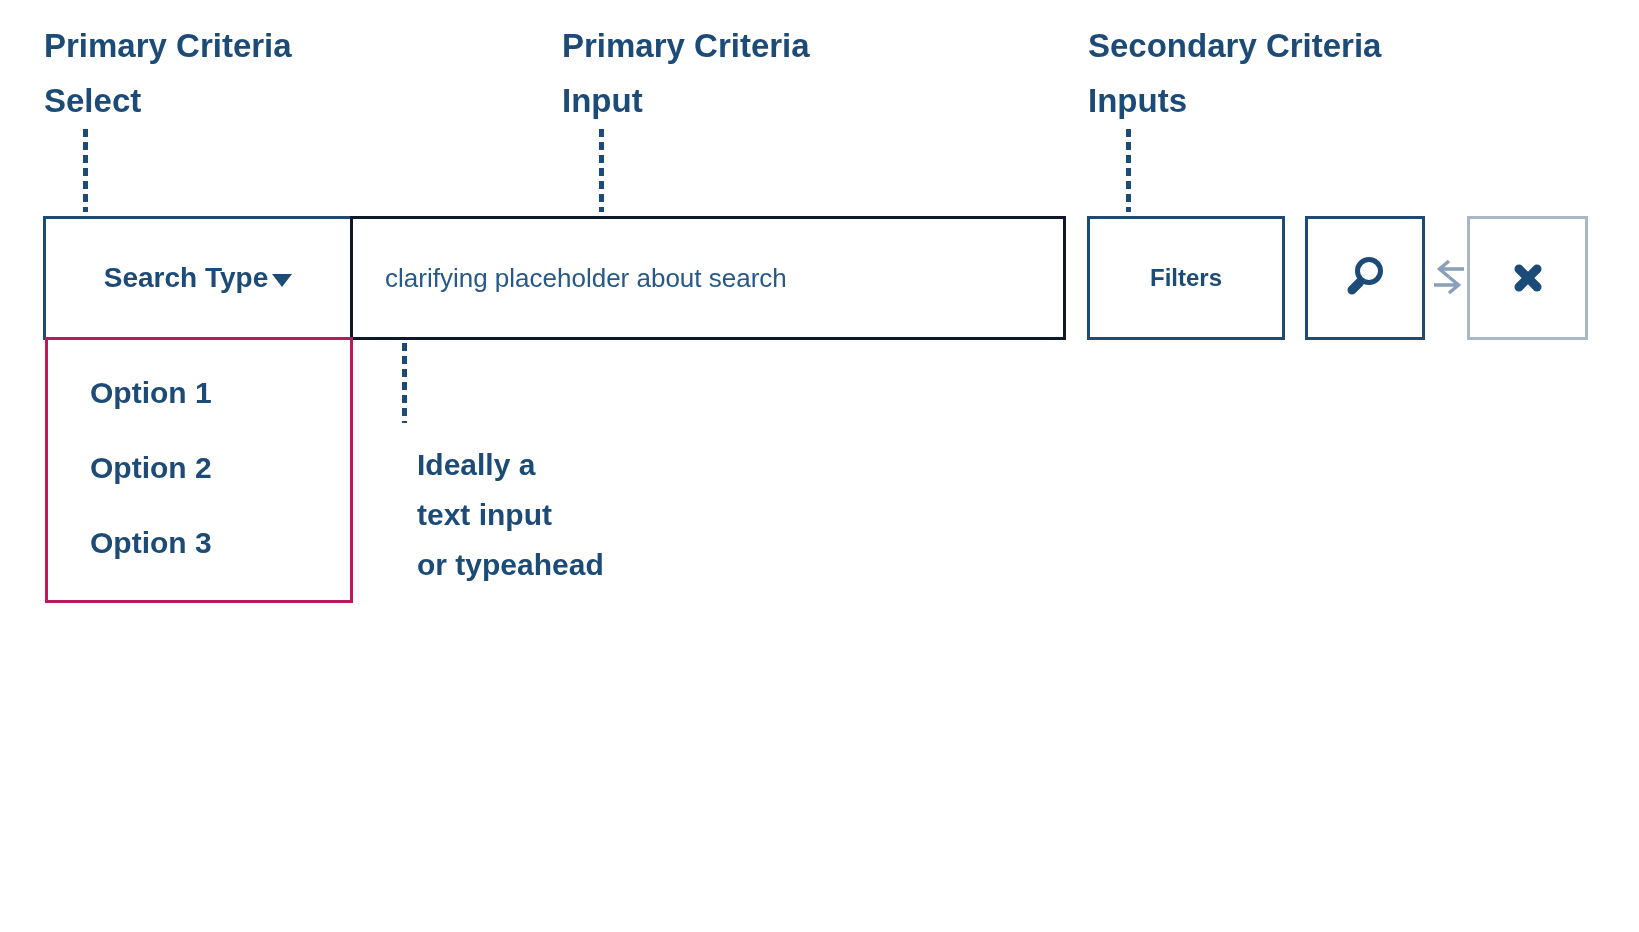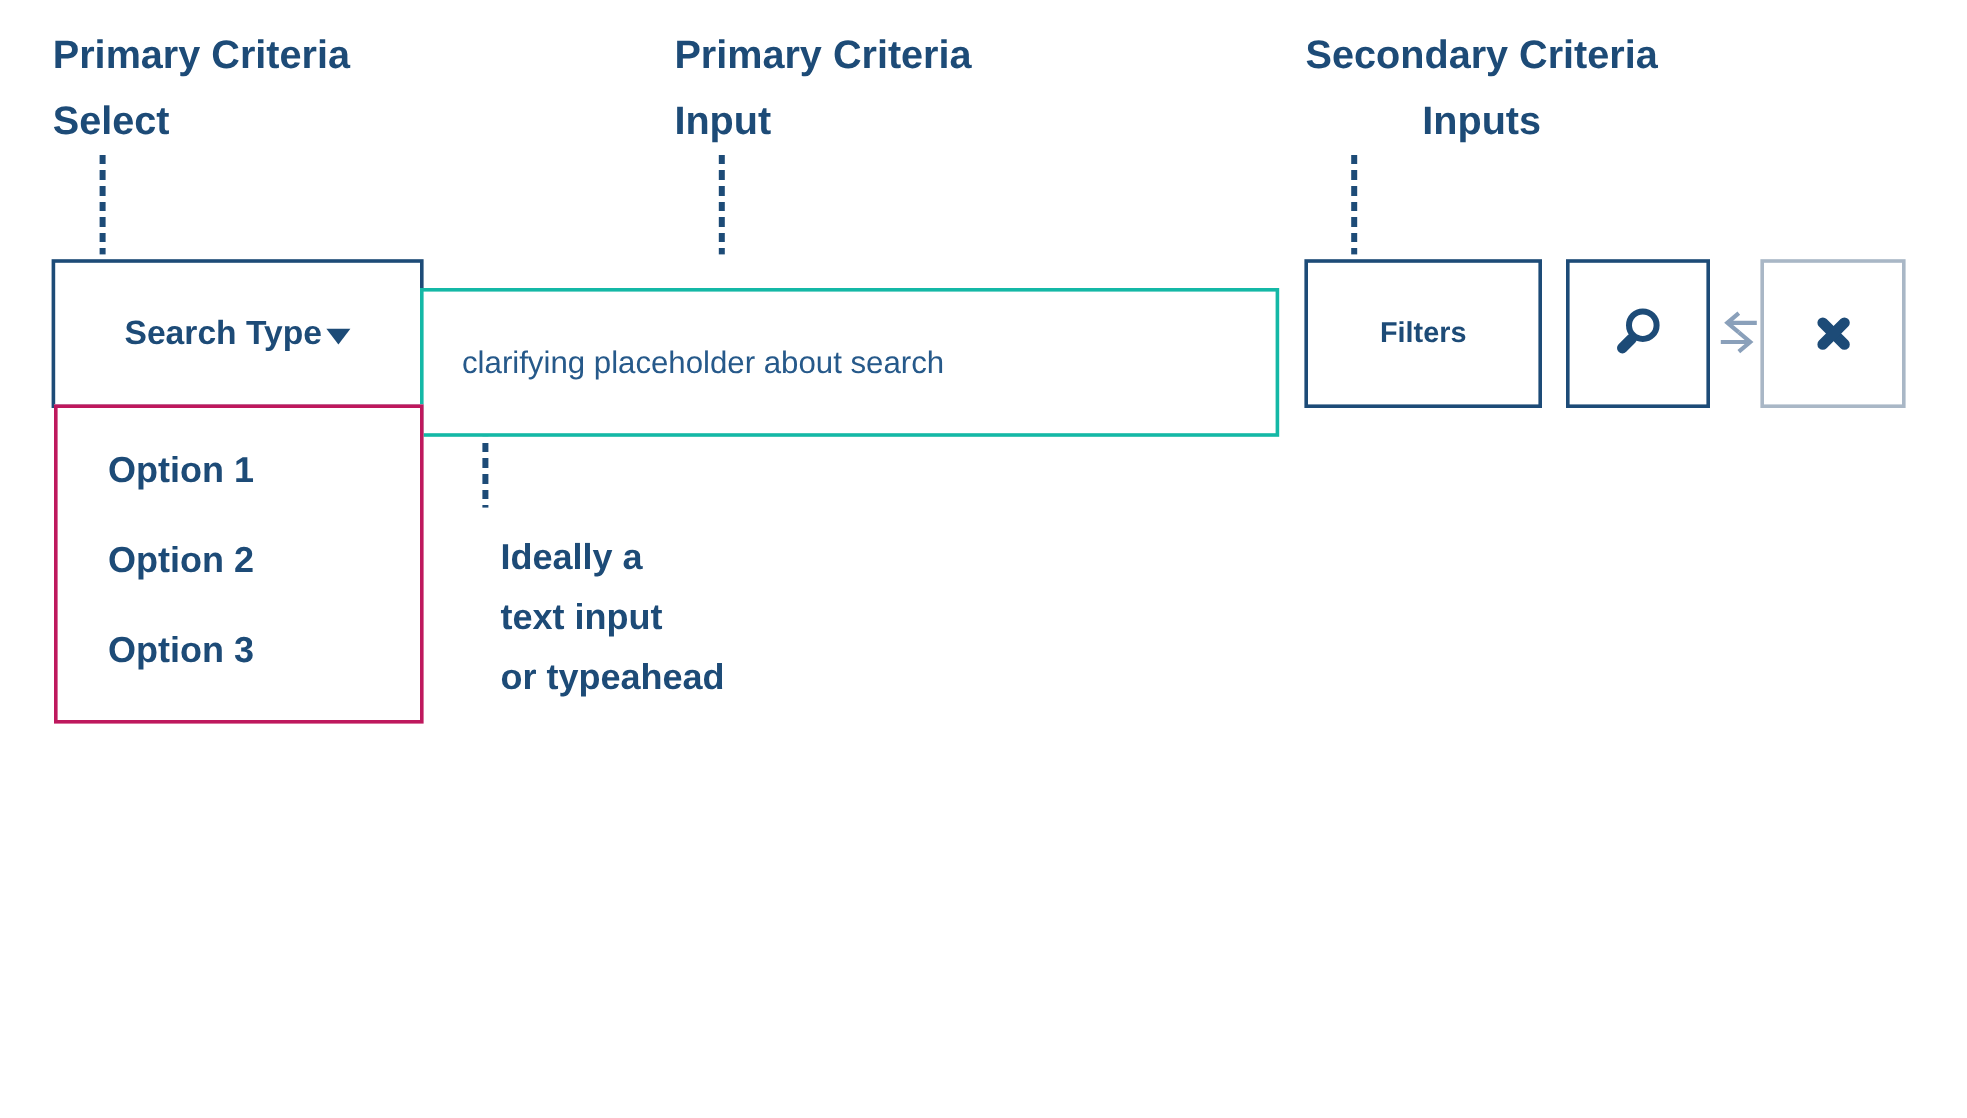--- a/index.html
+++ b/index.html
@@ -3,41 +3,41 @@
 <meta charset="utf-8">
 <style>
   html,body { margin:0; padding:0; background:#ffffff; }
   body { font-family:"Liberation Sans", sans-serif; }
   .canvas { position:relative; width:1639px; height:932px; background:#ffffff; color:#1d4b77; overflow:hidden; }
 
   
   .annotation { position:absolute; font-size:33px; font-weight:bold; line-height:55px; white-space:nowrap; }
   #ann-primary-select { left:44px;  top:18px; }
   #ann-primary-input  { left:562px; top:18px; }
-  #ann-secondary      { left:1088px; top:18px;text-align:center; }
+  #ann-secondary      { left:1088px; top:18px; }
 
   
   .leader { position:absolute; width:5px;
             background:repeating-linear-gradient(180deg,#1d4b77 0 8px, transparent 8px 13px); }
   #lead-select { left:83px;   top:129px; height:83px; }
   #lead-input  { left:599px;  top:129px; height:83px; }
   #lead-filters{ left:1126px; top:129px; height:83px; }
   #lead-note   { left:402px;  top:343px; height:80px; }
 
   
   .box { position:absolute; box-sizing:border-box; border:3px solid #1d4b77; background:#fff;
          display:flex; align-items:center; justify-content:center; }
   #search-type { left:43px; top:216px; width:310px; height:124px; gap:4px; cursor:pointer; }
   #search-type .lbl { font-size:28px; font-weight:bold; }
   .caret-down { width:0; height:0; border-left:10px solid transparent; border-right:10px solid transparent;
                 border-top:13px solid #1d4b77; margin-top:5px; }
 
   #primary-input { position:absolute; left:350px; top:216px; width:716px; height:124px; box-sizing:border-box;
-                   border:3px solid #14b8a6; padding:0 20px 0 32px; outline:none;
-                   font-family:"Liberation Sans", sans-serif; font-size:26px; color:#1d4b77;margin-top:24px; }
+                   border:3px solid #0f172a; padding:0 20px 0 32px; outline:none;
+                   font-family:"Liberation Sans", sans-serif; font-size:26px; color:#1d4b77; }
   #primary-input::placeholder { color:#26598a; opacity:1; }
 
   #filters-btn { left:1087px; top:216px; width:198px; height:124px; font-size:24px; font-weight:bold; cursor:pointer; }
   #search-btn  { left:1305px; top:216px; width:120px; height:124px; cursor:pointer; }
   #swap        { position:absolute; left:1430px; top:256px; width:38px; height:42px; }
   #clear-btn   { left:1467px; top:216px; width:121px; height:124px; border-color:#a9b7c6; cursor:pointer; }
 
   
   #dropdown { position:absolute; left:45px; top:337px; width:308px; height:266px; box-sizing:border-box;
               border:3px solid #be185d; background:#fff; padding:30px 0 0 42px; }

